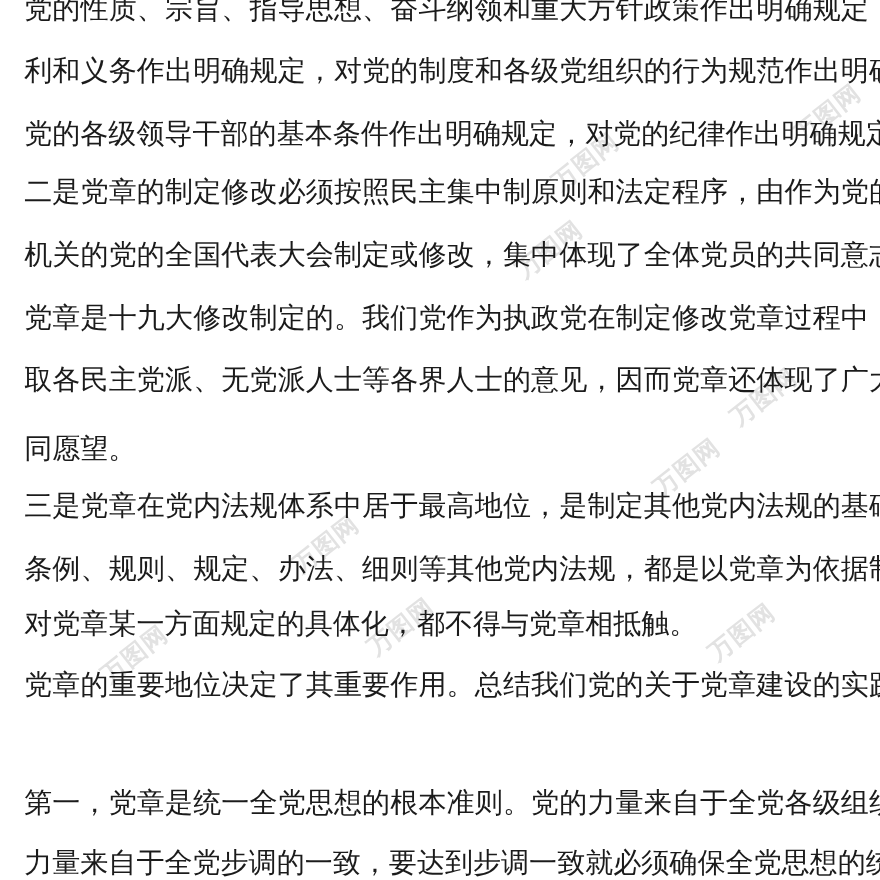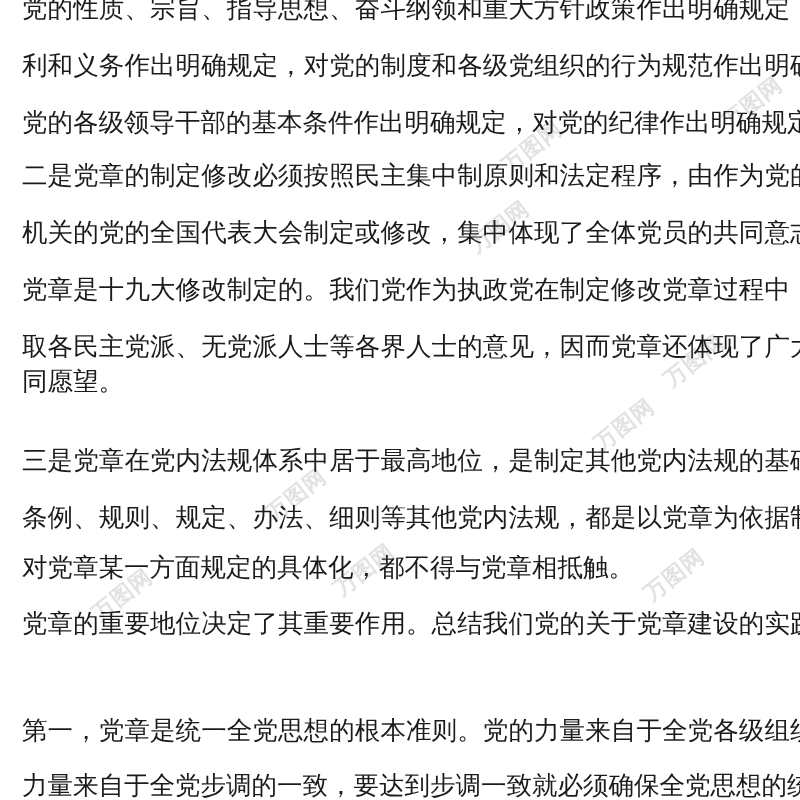--- a/index.html
+++ b/index.html
@@ -89,21 +89,21 @@
   </div>
 
   <div id="doc-body">
     <div class="doc-line justify" style="top:-9px;">党的性质、宗旨、指导思想、奋斗纲领和重大方针政策作出明确规定，对党员权</div>
     <div class="doc-line justify" style="top:48px;">利和义务作出明确规定，对党的制度和各级党组织的行为规范作出明确规定，对</div>
     <div class="doc-line" style="top:105px;">党的各级领导干部的基本条件作出明确规定，对党的纪律作出明确规定。</div>
     <div class="doc-line justify" style="top:158px;">二是党章的制定修改必须按照民主集中制原则和法定程序，由作为党的最高领导</div>
     <div class="doc-line justify" style="top:215px;">机关的党的全国代表大会制定或修改，集中体现了全体党员的共同意志。现行的</div>
     <div class="doc-line justify" style="top:272px;">党章是十九大修改制定的。我们党作为执政党在制定修改党章过程中，还虚心听</div>
     <div class="doc-line justify" style="top:329px;">取各民主党派、无党派人士等各界人士的意见，因而党章还体现了广大人民的共</div>
-    <div class="doc-line" style="top:364px;">同愿望。</div>
+    <div class="doc-line" style="top:391px;">同愿望。</div>
     <div class="doc-line justify" style="top:443px;">三是党章在党内法规体系中居于最高地位，是制定其他党内法规的基础，准则、</div>
     <div class="doc-line justify" style="top:500px;">条例、规则、规定、办法、细则等其他党内法规，都是以党章为依据制定的，是</div>
     <div class="doc-line" style="top:550px;">对党章某一方面规定的具体化，都不得与党章相抵触。</div>
     <div class="doc-line justify" style="top:606px;">党章的重要地位决定了其重要作用。总结我们党的关于党章建设的实践，党章已</div>
     <div class="doc-line justify" style="top:713px;">第一，党章是统一全党思想的根本准则。党的力量来自于全党各级组织，组织的</div>
     <div class="doc-line" style="top:768px;">力量来自于全党步调的一致，要达到步调一致就必须确保全党思想的统一。</div>
   </div>
 
 </div>
 

